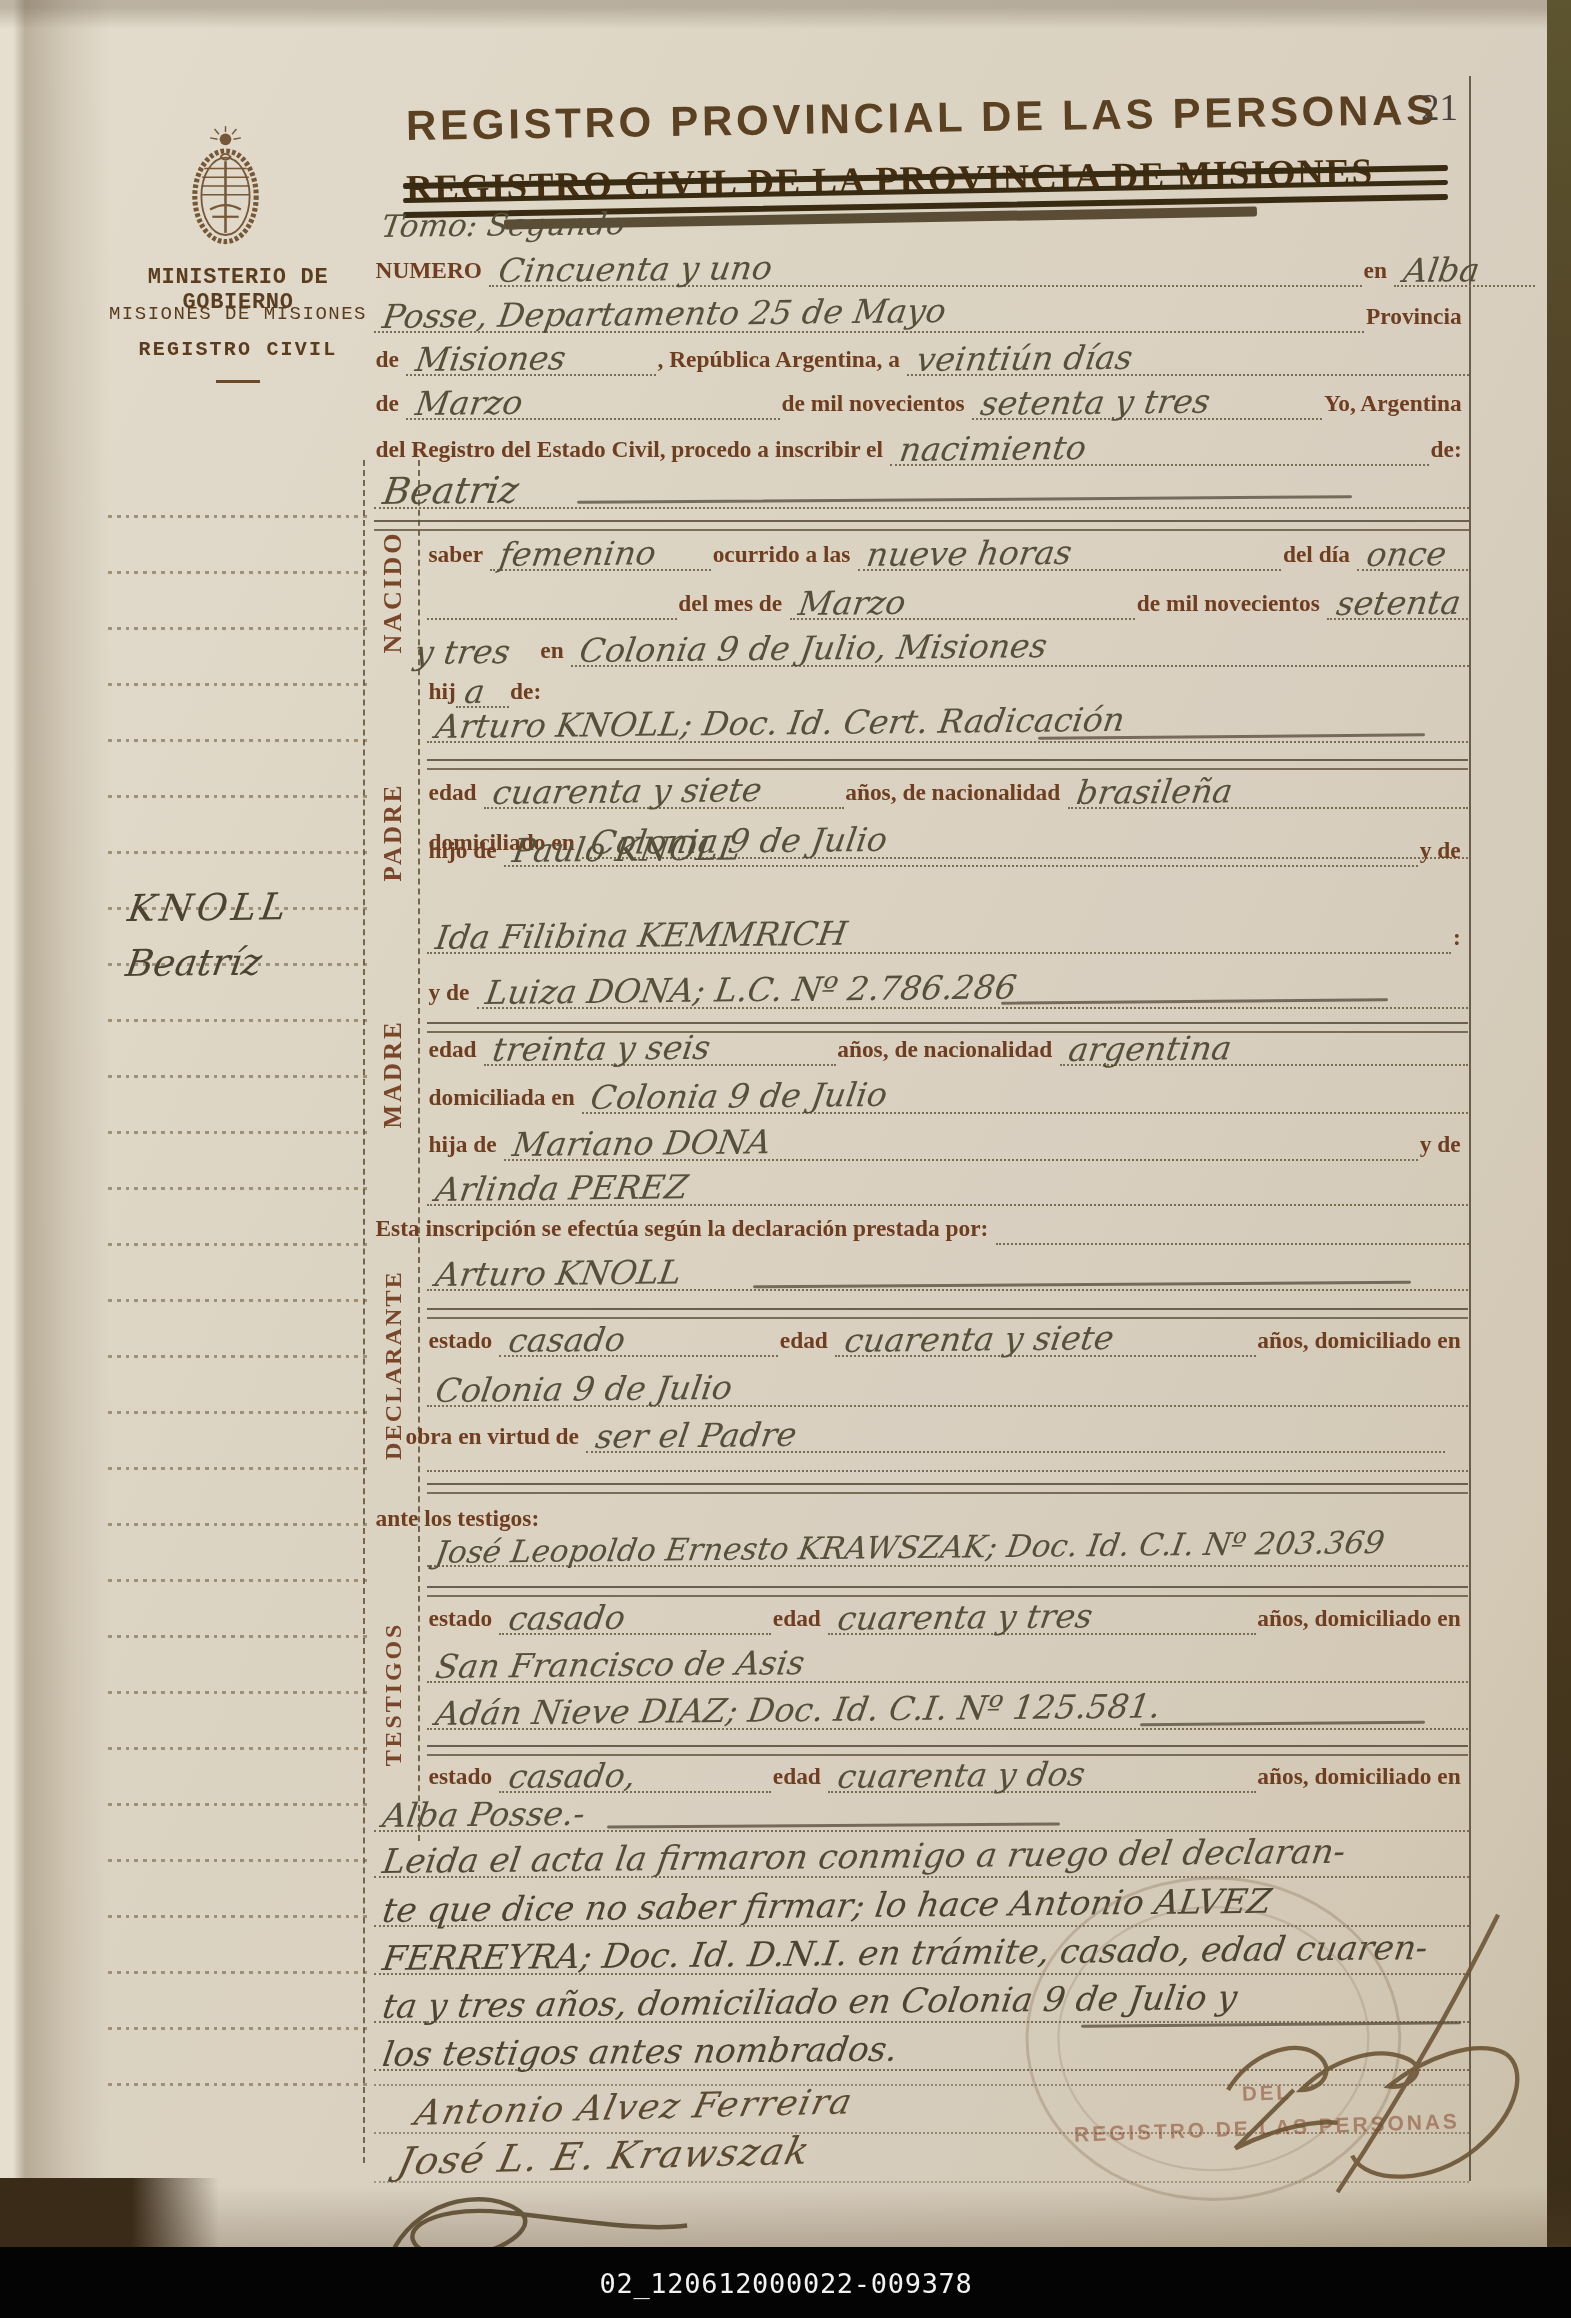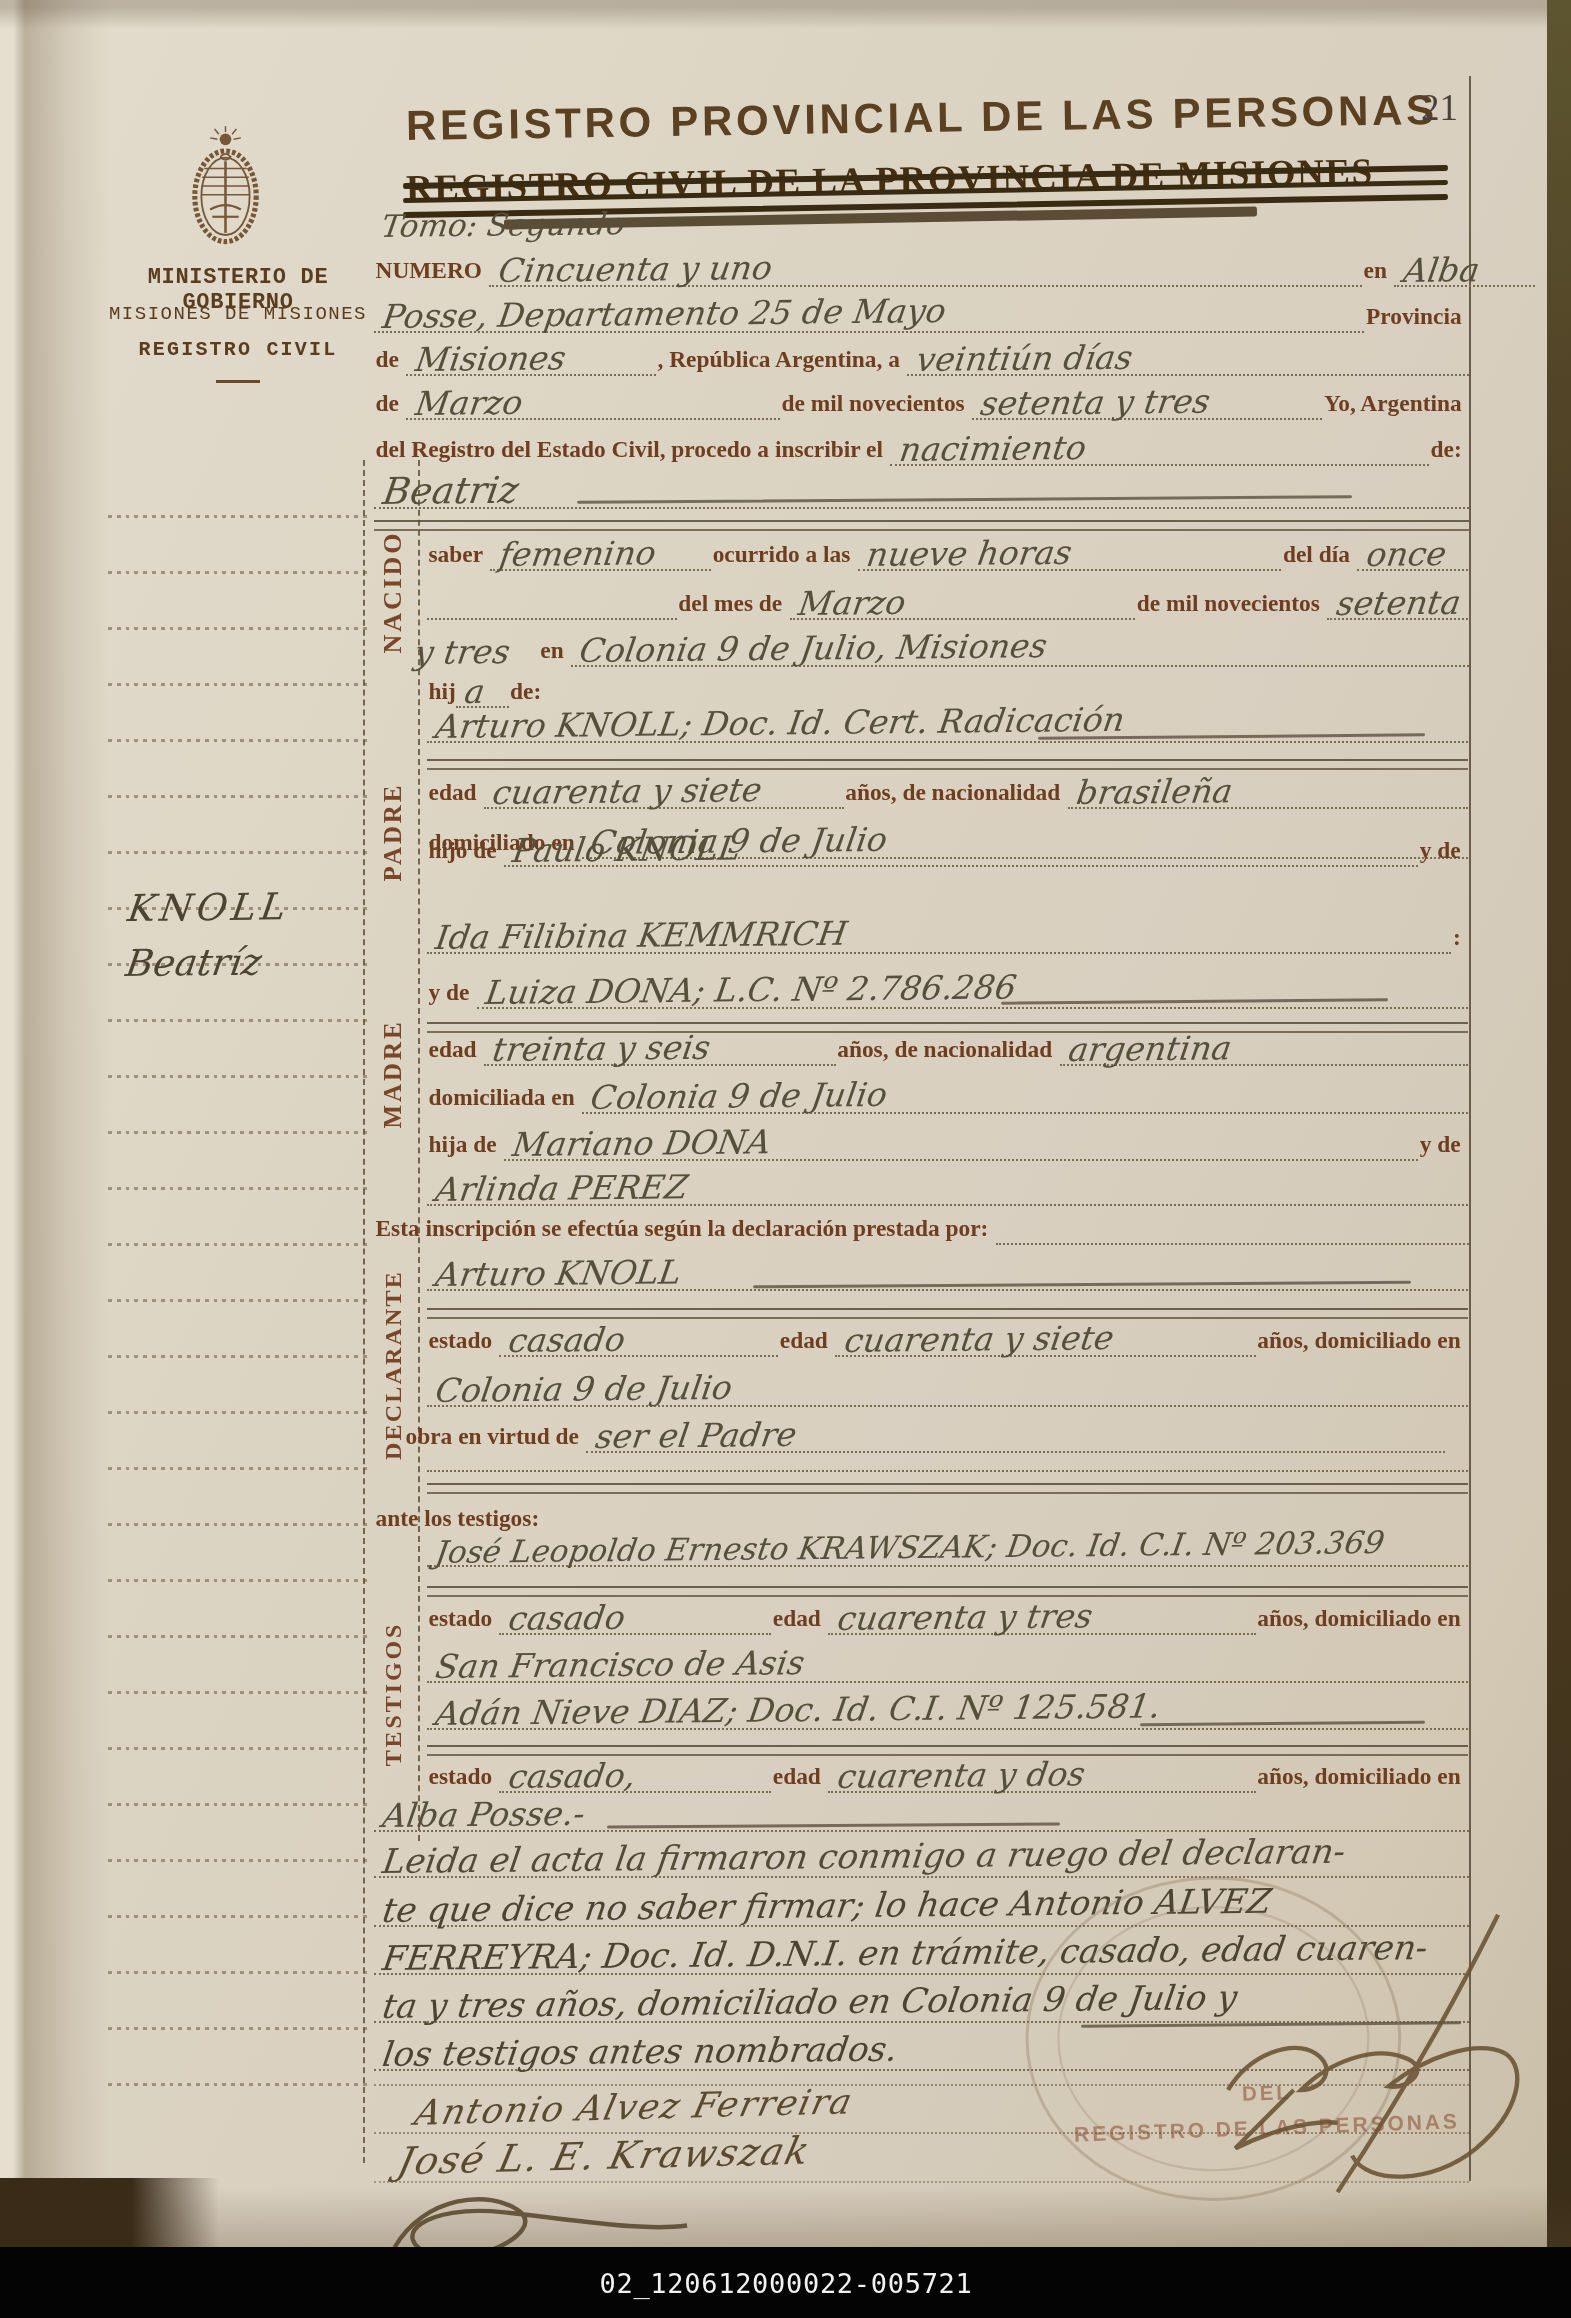--- a/index.html
+++ b/index.html
@@ -431,17 +431,17 @@
   <svg class="abs" style="left:1184px;top:1871px" width="380" height="343" viewBox="0 0 520 470">
     <g fill="none" stroke="#6a5233" stroke-width="6" opacity=".88">
       <path d="M60 300 C90 250 150 230 180 250 C210 270 190 300 160 300 C200 260 260 240 300 255 C340 268 310 300 280 295 C330 255 400 230 440 250"></path>
       <path d="M430 60 C400 120 330 260 210 440"></path>
       <path d="M440 250 C470 270 460 330 400 380 C340 430 250 430 230 390"></path>
       <path d="M150 300 C120 330 90 360 70 380 C110 360 170 340 210 345"></path>
     </g>
   </svg>
 
   <div id="footerbar">
-    <span>02_120612000022-005721</span>
+    <span>02_120612000022-009378</span>
   </div>
 
 </div>
 
 
 </body></html>

